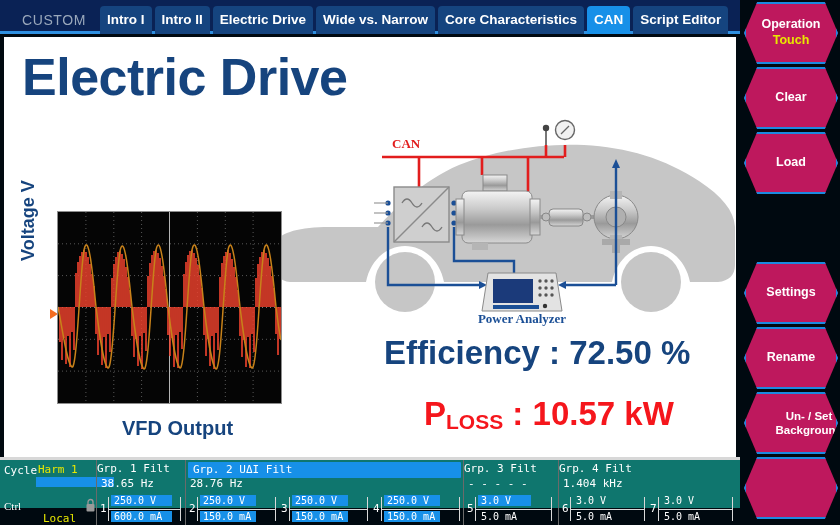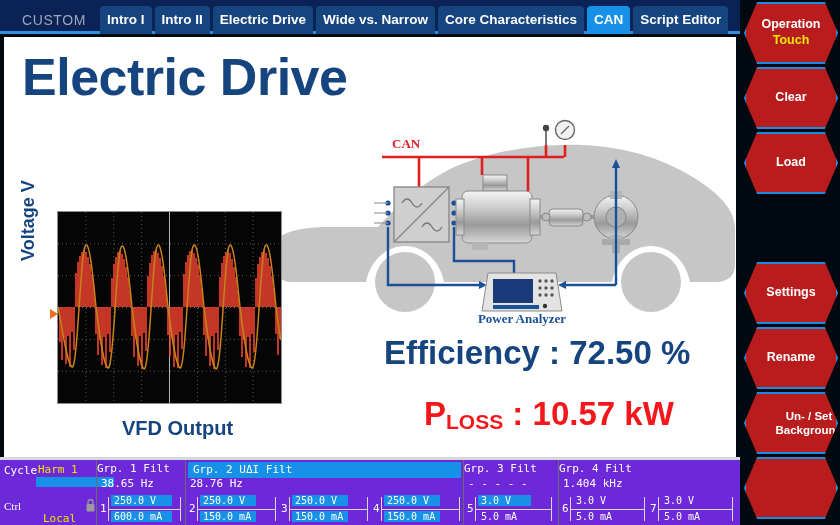--- a/index.html
+++ b/index.html
@@ -82,34 +82,34 @@
   #ploss{
     position:absolute; left:420px; top:358px;
     font-size:33px; font-weight:bold; color:#f5161c; white-space:nowrap;
   }
   #ploss .sub{ font-size:21px; vertical-align:baseline; position:relative; top:4px; }
 
   
   #sidebar{ position:absolute; left:742px; top:0; width:98px; height:525px; }
   .hexbtn{
     position:absolute; left:2px; width:94px; height:62px;
-    background:#b91c1c;
+    background:#be185d;
     border:2px solid #1c8ae0;
     -webkit-clip-path:polygon(14% 0%, 86% 0%, 100% 50%, 86% 100%, 14% 100%, 0% 50%);
     clip-path:polygon(14% 0%, 86% 0%, 100% 50%, 86% 100%, 14% 100%, 0% 50%);
     display:flex; flex-direction:column; align-items:center; justify-content:center;
     color:#ffffff; font-size:12.5px; font-weight:bold; text-align:center; line-height:1.25;
   }
   .hexbtn .l2{ color:#e8e800; }
   .hexbtn .small{ font-size:11.5px;padding-left:36px; }
 
   
   #status{
-    position:absolute; left:0; top:460px; width:740px; height:65px;
-    background:#6d28d9; color:#ffffff;
+    position:absolute; left:0; top:460px; width:740px; height:48px;
+    background:#0f766e; color:#ffffff;
     font-family:"DejaVu Sans Mono", monospace;
     font-size:10px;
   }
   #status::before{
     content:""; position:absolute; left:0; top:-3px; width:740px; height:3px; background:#d8d8d8;
   }
   .col{ position:absolute; top:0; height:65px; border-left:1px solid #6a6a6a; }
   .col.first{ border-left:none; }
   .ghdr{ position:absolute; left:0; top:2px; font-size:11px; color:#ffffff; white-space:nowrap; }
   .ghdr.hl{

